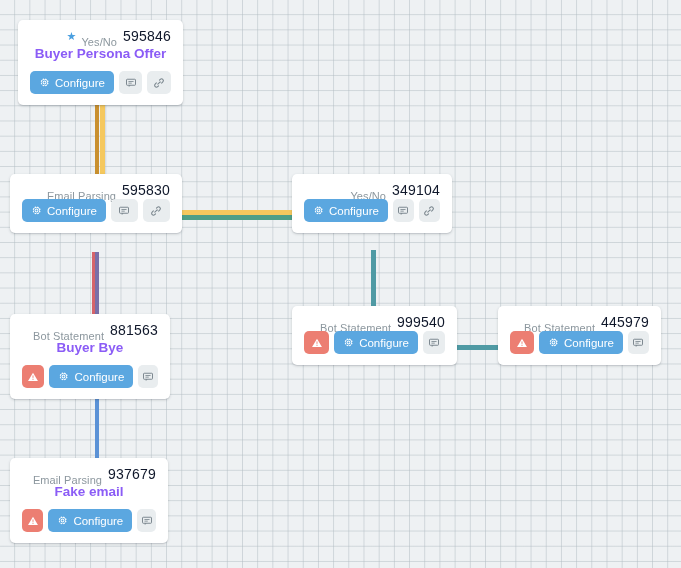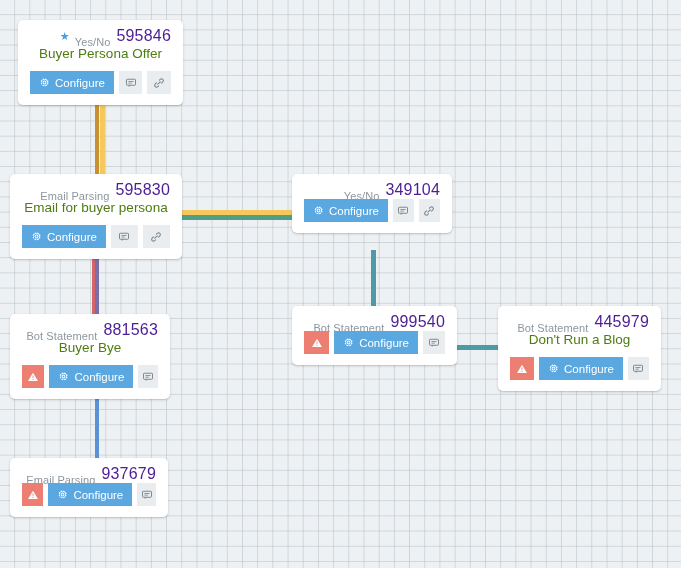--- a/index.html
+++ b/index.html
@@ -64,46 +64,46 @@
     display: inline-block;
     width: 10px;
     height: 10px;
     color: #4a9fe0;
     line-height: 10px;
     font-size: 11px;
     margin-right: -1px;
   }
 
   .node-id {
-    font-size: 16px;
-    color: #4c1d95;
+    font-size: 14px;
+    color: #0f172a;
     letter-spacing: 0.2px;
     white-space: nowrap;
   }
 
   .node-title {
     font-size: 13.5px;
-    font-weight: normal;
-    color: #4d7c0f;
+    font-weight: bold;
+    color: #8b5cf6;
     text-align: center;
     line-height: 17px;
     margin: 2px 0 9px 0;
     white-space: nowrap;
   }
 
   .node-actions {
     display: flex;
     align-items: stretch;
     gap: 5px;
   }
 
   .btn {
     box-sizing: border-box;
     border: none;
-    border-radius: 0;
+    border-radius: 5px;
     font-family: "Liberation Sans", sans-serif;
     font-size: 11.5px;
     height: 23px;
     display: inline-flex;
     align-items: center;
     justify-content: center;
     gap: 5px;
     padding: 0 9px;
     cursor: pointer;
     white-space: nowrap;
@@ -192,21 +192,20 @@
         </span>
       </button>
     </div>
   </div>
 
   <div class="node" style="left:10px; top:174px; width:172px;">
     <div class="node-head">
       <span class="node-type">Email Parsing</span>
       <span class="node-id">595830</span>
     </div>
-    <div class="node-title">Email for buyer persona</div>
     <div class="node-actions">
       <button class="btn btn-primary">
         <span class="ico">
           <svg width="11" height="11" viewBox="0 0 16 16" fill="#ffffff">
               <path d="M8 5.2a2.8 2.8 0 100 5.6 2.8 2.8 0 000-5.6zm0 4.2a1.4 1.4 0 110-2.8 1.4 1.4 0 010 2.8z"></path>
               <path d="M14 9.1l-1.2-.5c.05-.2.07-.4.07-.6s-.02-.4-.07-.6l1.2-.5-.9-2.2-1.2.5a4.6 4.6 0 00-.85-.85l.5-1.2L9.36 2l-.5 1.2a4.5 4.5 0 00-1.2 0L7.16 2 4.96 2.9l.5 1.2c-.33.25-.6.53-.85.85l-1.2-.5-.9 2.2 1.2.5a4.6 4.6 0 000 1.2l-1.2.5.9 2.2 1.2-.5c.25.33.52.6.85.85l-.5 1.2 2.2.9.5-1.2a4.5 4.5 0 001.2 0l.5 1.2 2.2-.9-.5-1.2c.32-.25.6-.52.85-.85l1.2.5.9-2.2zM8 11.9A3.9 3.9 0 1111.9 8 3.9 3.9 0 018 11.9z"></path>
             </svg>
         </span>
         <span>Configure</span>
       </button>
@@ -336,21 +335,20 @@
         </span>
       </button>
     </div>
   </div>
 
   <div class="node" style="left:498px; top:306px; width:163px;">
     <div class="node-head">
       <span class="node-type">Bot Statement</span>
       <span class="node-id">445979</span>
     </div>
-    <div class="node-title">Don't Run a Blog</div>
     <div class="node-actions">
       <button class="btn btn-danger">
         <span class="ico">
           <svg width="12" height="12" viewBox="0 0 16 16" fill="#ffffff">
               <path d="M8 2.2L14.6 13.4H1.4L8 2.2z"></path>
               <path d="M7.3 6.1h1.4l-.25 3.6H7.55L7.3 6.1zM8 10.4a.75.75 0 110 1.5.75.75 0 010-1.5z" fill="#ec7e72"></path>
             </svg>
         </span>
       </button>
       <button class="btn btn-primary">
@@ -372,20 +370,21 @@
         </span>
       </button>
     </div>
   </div>
 
   <div class="node" style="left:10px; top:458px; width:158px;">
     <div class="node-head">
       <span class="node-type">Email Parsing</span>
       <span class="node-id">937679</span>
     </div>
+    <div class="node-title">Fake email</div>
     <div class="node-actions">
       <button class="btn btn-danger">
         <span class="ico">
           <svg width="12" height="12" viewBox="0 0 16 16" fill="#ffffff">
               <path d="M8 2.2L14.6 13.4H1.4L8 2.2z"></path>
               <path d="M7.3 6.1h1.4l-.25 3.6H7.55L7.3 6.1zM8 10.4a.75.75 0 110 1.5.75.75 0 010-1.5z" fill="#ec7e72"></path>
             </svg>
         </span>
       </button>
       <button class="btn btn-primary">

